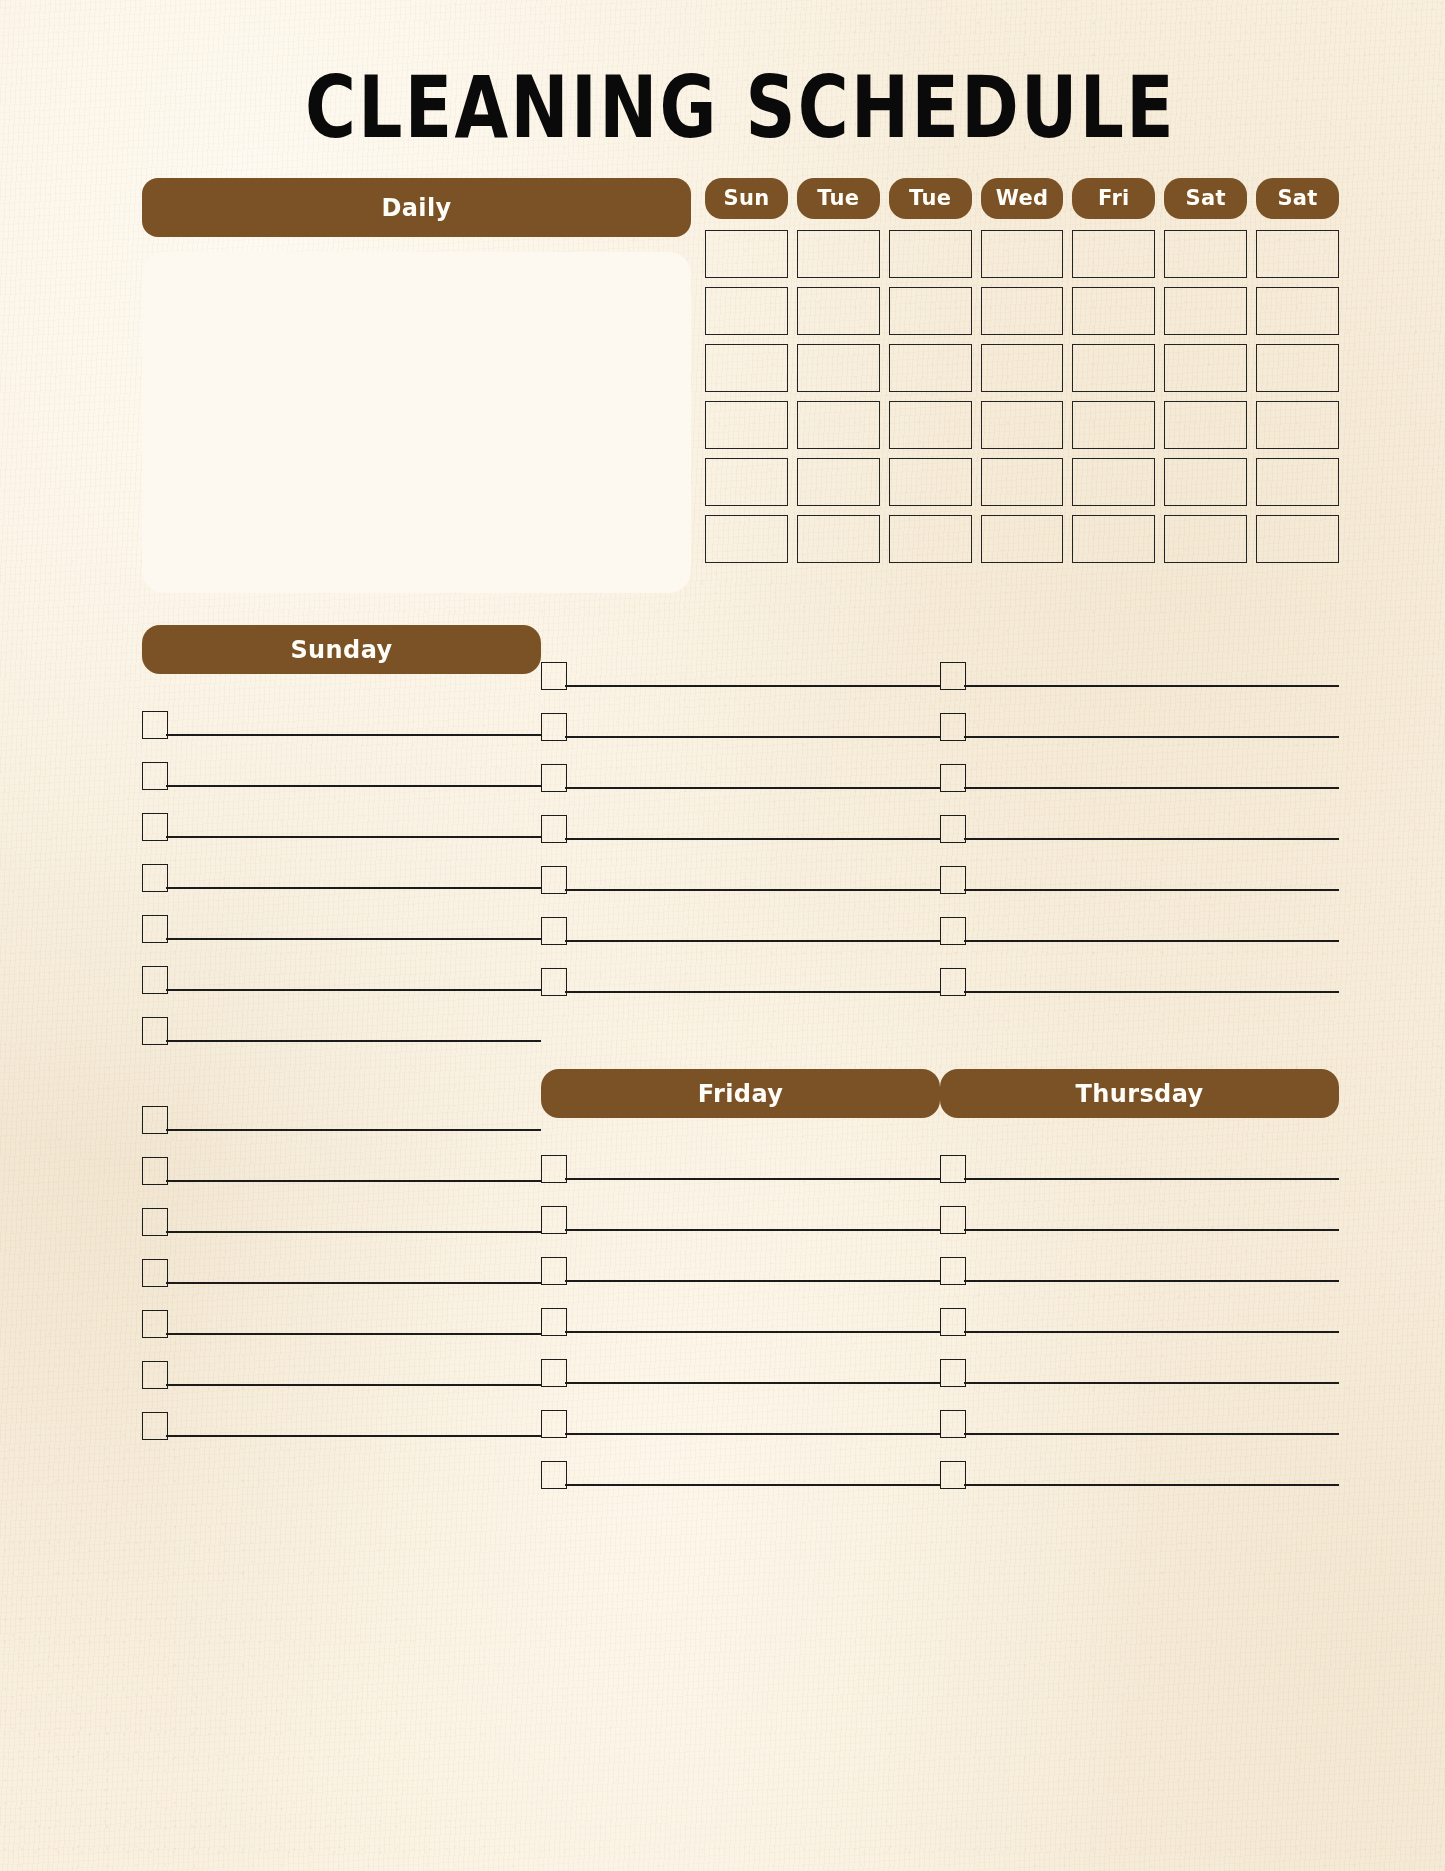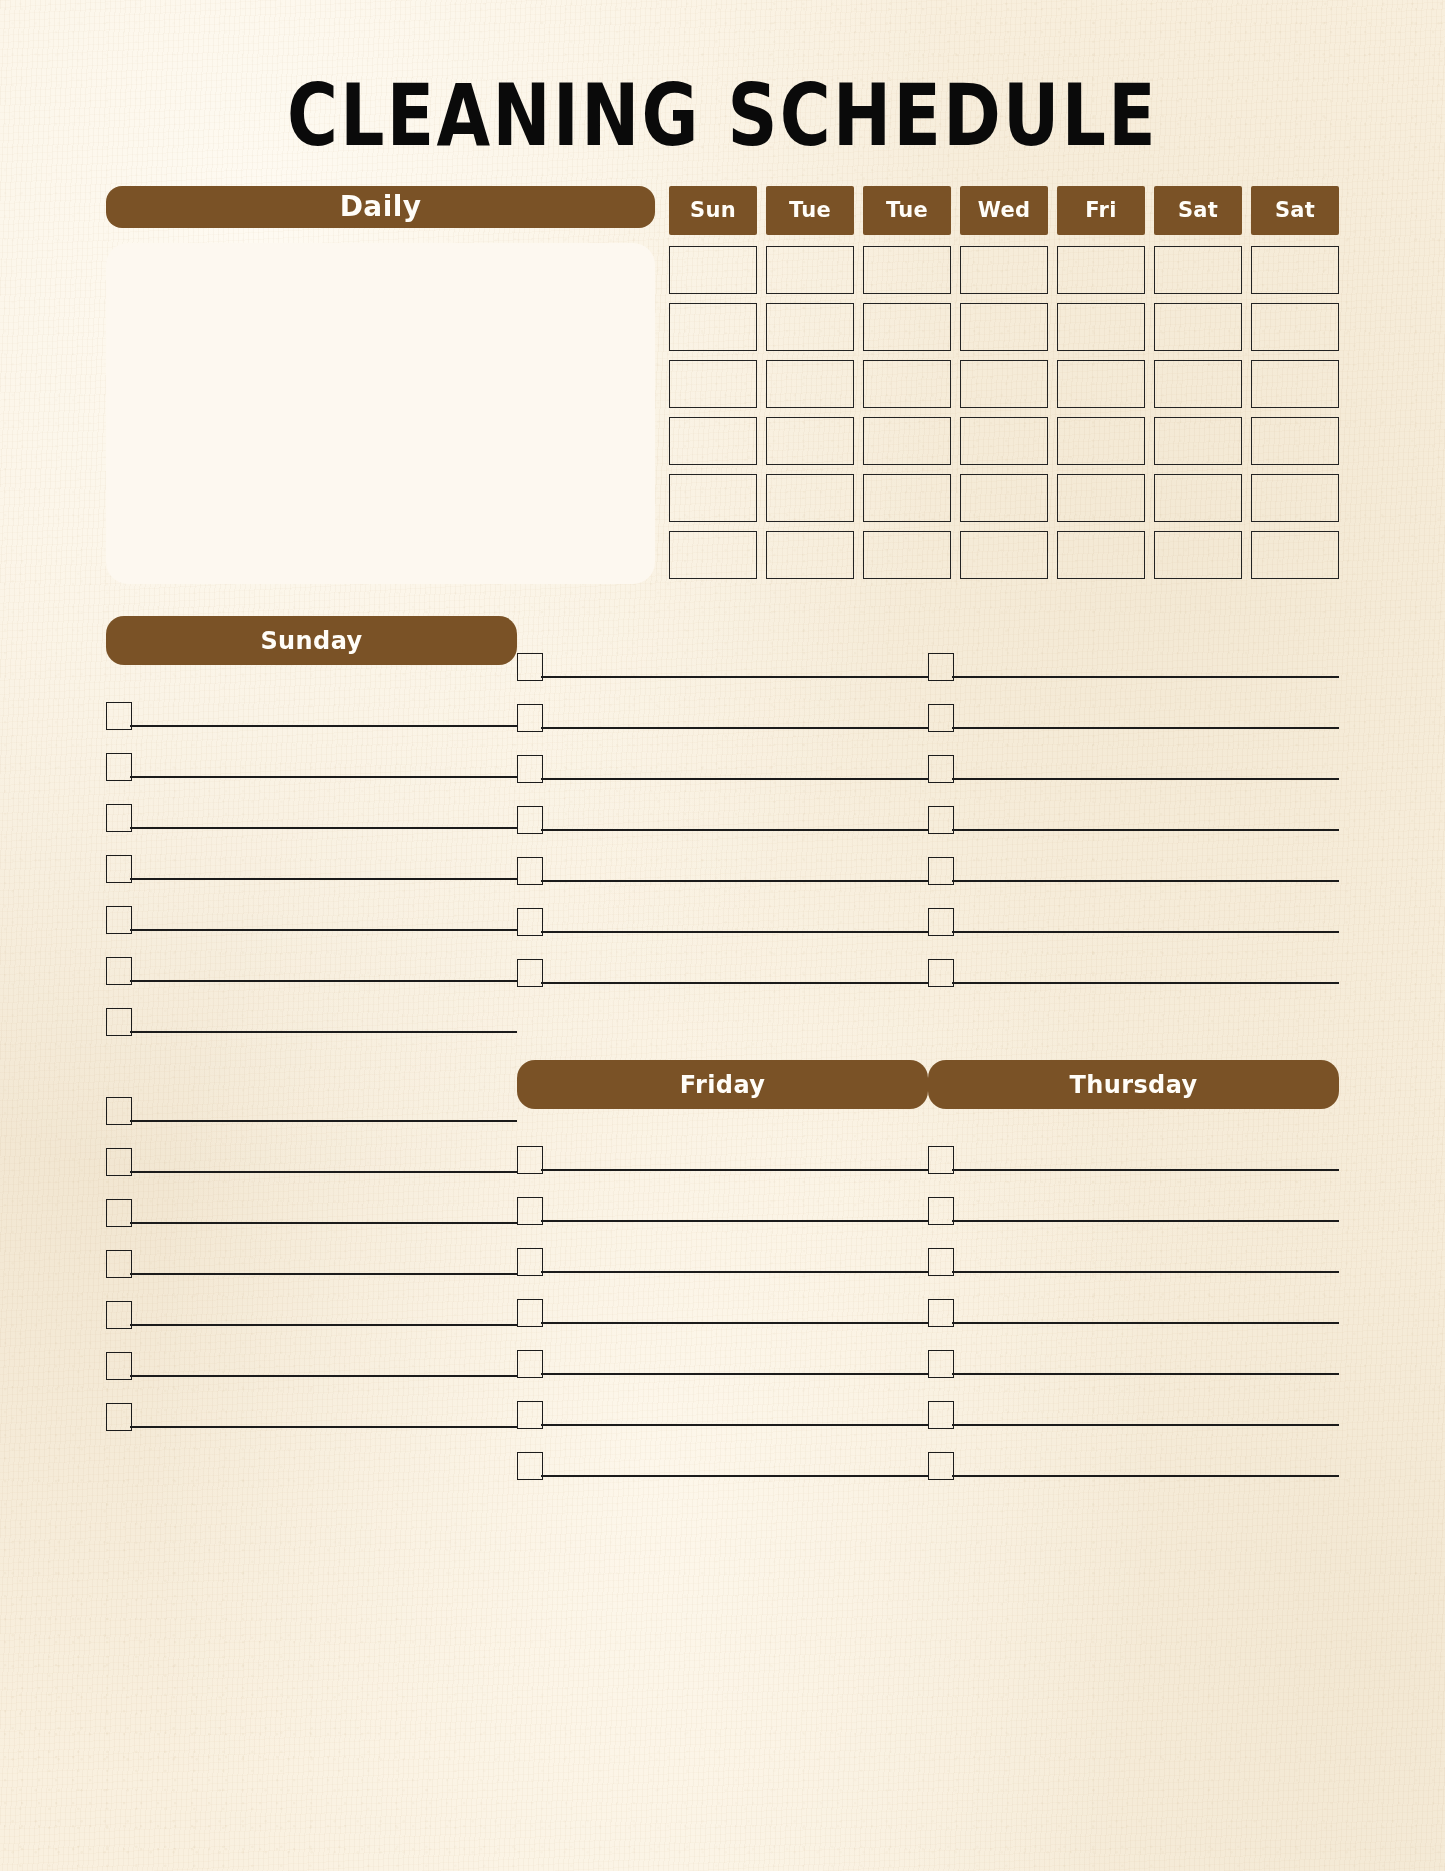--- a/index.html
+++ b/index.html
@@ -40,21 +40,22 @@
       repeating-linear-gradient(93deg, rgba(215,198,167,0.10) 0 1px, rgba(215,198,167,0) 1px 5px),
       repeating-linear-gradient(177deg, rgba(215,198,167,0.08) 0 1px, rgba(215,198,167,0) 1px 7px);
     mix-blend-mode: multiply;
     opacity: .85;
     pointer-events: none;
   }
 
   #sheet {
     position: absolute;
     inset: 0;
-    padding: 8px 106px;
+    padding: 0 106px;
+    margin-left: 36px;
   }
 
   
   .title-wrap {
     padding-top: 64px;
     text-align: center;
   }
   .title {
     font-family: "DejaVu Sans", sans-serif;
     font-size: 73px;
@@ -85,22 +86,22 @@
   .top-block {
     margin-top: 41px;
     display: flex;
     gap: 0;
     align-items: flex-start;
   }
 
   .daily-col { width: 549px; flex: 0 0 549px; }
 
   .daily-header {
-    height: 42px;
-    font-size: 28px;
+    height: 59px;
+    font-size: 24px;
     border-radius: 16px;
     letter-spacing: .4px;
   }
 
   .daily-box {
     margin-top: 15px;
     height: 341px;
     border-radius: 22px;
     background: #fdf8f0;
     box-shadow: 0 0 0 0 rgba(0,0,0,0);
@@ -108,23 +109,23 @@
 
   
   .grid-col {
     flex: 1 1 auto;
     margin-left: 14px;
     display: grid;
     grid-template-columns: repeat(7, 1fr);
     column-gap: 9px;
   }
   .dow-head {
-    height: 49px;
+    height: 41px;
     font-size: 21px;
-    border-radius: 2px;
+    border-radius: 17px;
     letter-spacing: .3px;
   }
   .grid-rows {
     grid-column: 1 / -1;
     margin-top: 11px;
     display: grid;
     grid-template-columns: repeat(7, 1fr);
     grid-auto-rows: 48px;
     column-gap: 9px;
     row-gap: 9px;

